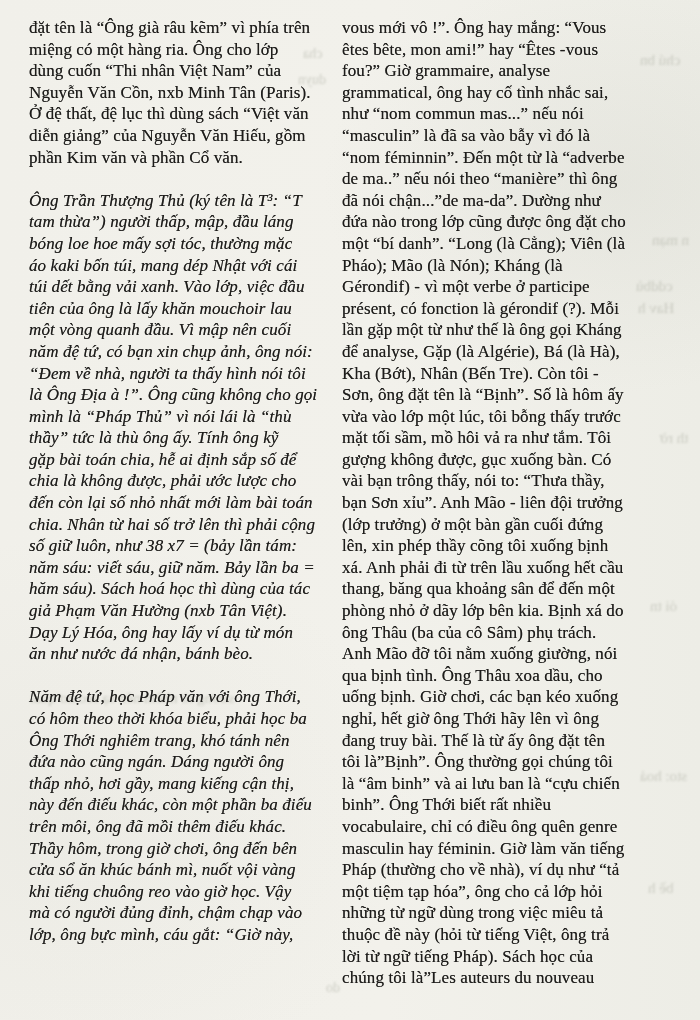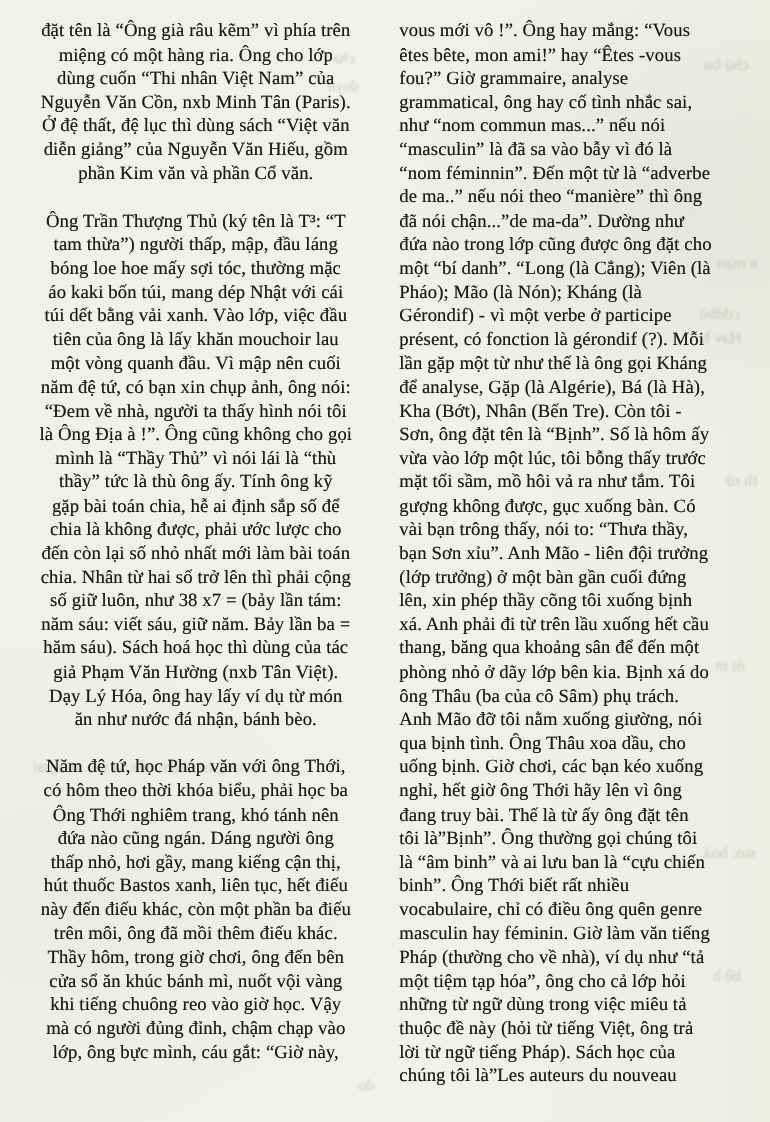--- a/index.html
+++ b/index.html
@@ -20,24 +20,24 @@
     color: #1d1c1a;
   }
   .column {
     position: absolute;
     top: 17px;
     font-size: 17px;
     line-height: 21.6px;
     letter-spacing: 0.1px;
     text-shadow: 0 0 0.45px rgba(20,20,20,0.65);
   }
-  .col-left  { left: 14px;  width: 328px; text-align: center; }
-  .col-right { left: 363px; width: 332px; }
+  .col-left  { left: 29px;  width: 328px; }
+  .col-right { left: 342px; width: 332px; }
   .para { margin: 0; }
-  .para + .para { margin-top: 21.6px; }
+  .para + .para { margin-top: 21.6px; font-style: italic; }
   .line {
     display: block;
     height: 21.6px;
     white-space: nowrap;
   }
   
   .bleed-layer {
     position: absolute;
     inset: 0;
     pointer-events: none;
@@ -84,40 +84,39 @@
         <span class="line">Ông Trần Thượng Thủ (ký tên là T³: “T</span>
         <span class="line">tam thừa”) người thấp, mập, đầu láng</span>
         <span class="line">bóng loe hoe mấy sợi tóc, thường mặc</span>
         <span class="line">áo kaki bốn túi, mang dép Nhật với cái</span>
         <span class="line">túi dết bằng vải xanh. Vào lớp, việc đầu</span>
         <span class="line">tiên của ông là lấy khăn mouchoir lau</span>
         <span class="line">một vòng quanh đầu. Vì mập nên cuối</span>
         <span class="line">năm đệ tứ, có bạn xin chụp ảnh, ông nói:</span>
         <span class="line">“Đem về nhà, người ta thấy hình nói tôi</span>
         <span class="line">là Ông Địa à !”. Ông cũng không cho gọi</span>
-        <span class="line">mình là “Thầy Thủ” vì nói lái là “thù</span>
+        <span class="line">mình là “Pháp Thủ” vì nói lái là “thù</span>
         <span class="line">thầy” tức là thù ông ấy. Tính ông kỹ</span>
         <span class="line">gặp bài toán chia, hễ ai định sắp số để</span>
         <span class="line">chia là không được, phải ước lược cho</span>
         <span class="line">đến còn lại số nhỏ nhất mới làm bài toán</span>
         <span class="line">chia. Nhân từ hai số trở lên thì phải cộng</span>
         <span class="line">số giữ luôn, như 38 x7 = (bảy lần tám:</span>
         <span class="line">năm sáu: viết sáu, giữ năm. Bảy lần ba =</span>
         <span class="line">hăm sáu). Sách hoá học thì dùng của tác</span>
         <span class="line">giả Phạm Văn Hường (nxb Tân Việt).</span>
         <span class="line">Dạy Lý Hóa, ông hay lấy ví dụ từ món</span>
         <span class="line">ăn như nước đá nhận, bánh bèo.</span>
       </div>
       <div class="para">
         <span class="line">Năm đệ tứ, học Pháp văn với ông Thới,</span>
         <span class="line">có hôm theo thời khóa biểu, phải học ba</span>
         <span class="line">Ông Thới nghiêm trang, khó tánh nên</span>
         <span class="line">đứa nào cũng ngán. Dáng người ông</span>
         <span class="line">thấp nhỏ, hơi gầy, mang kiếng cận thị,</span>
-        <span class="line">hút thuốc Bastos xanh, liên tục, hết điếu</span>
         <span class="line">này đến điếu khác, còn một phần ba điếu</span>
         <span class="line">trên môi, ông đã mồi thêm điếu khác.</span>
         <span class="line">Thầy hôm, trong giờ chơi, ông đến bên</span>
         <span class="line">cửa sổ ăn khúc bánh mì, nuốt vội vàng</span>
         <span class="line">khi tiếng chuông reo vào giờ học. Vậy</span>
         <span class="line">mà có người đủng đỉnh, chậm chạp vào</span>
         <span class="line">lớp, ông bực mình, cáu gắt: “Giờ này,</span>
       </div>
     </div>
   <div class="column col-right">

